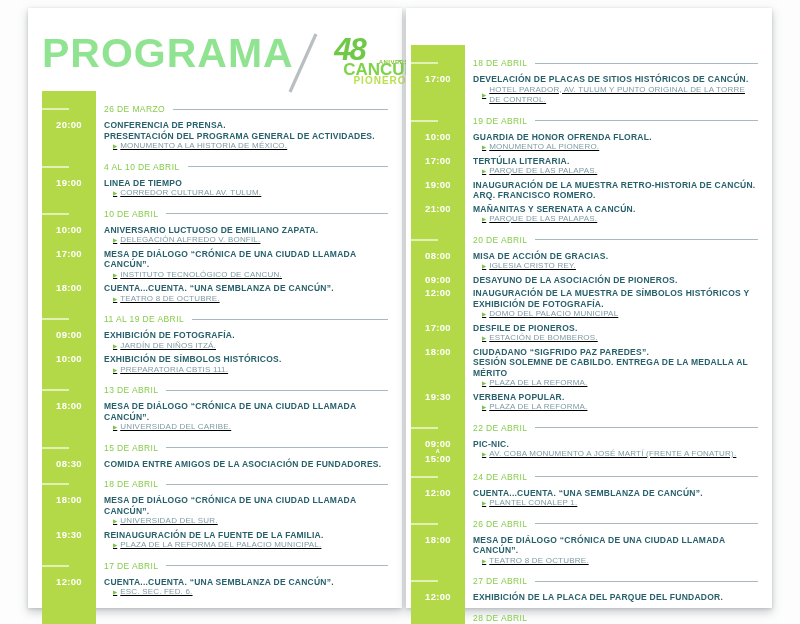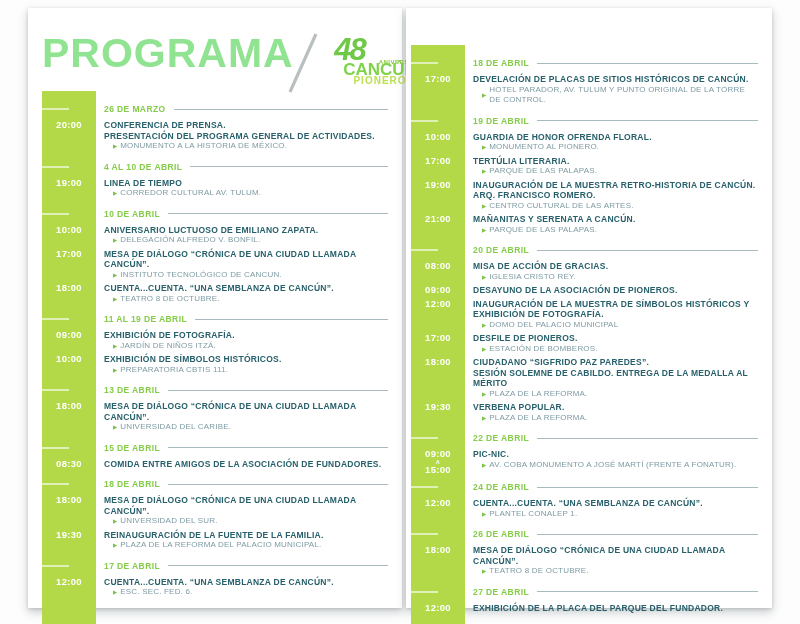--- a/index.html
+++ b/index.html
@@ -73,38 +73,38 @@
   .date-rail{position:relative;}
   .rail-tick{
     position:absolute;left:0;top:11px;width:27px;height:2px;
     background:rgba(255,255,255,.6);
   }
   .date-row{
     display:flex;align-items:center;gap:8px;
     padding-top:6px;padding-bottom:5px;height:23px;
   }
   .date-label{
-    font-size:8.5px;font-weight:bold;color:var(--date-green);
+    font-size:8.5px;font-weight:normal;color:var(--date-green);
     letter-spacing:.4px;white-space:nowrap;
   }
   .date-rule{flex:1;height:1px;background:var(--rule-gray);}
 
   .time-cell{
     text-align:center;color:#ffffff;font-weight:bold;font-size:9.5px;
     letter-spacing:.3px;padding-top:0px;line-height:10.5px;
   }
   .time-conj{font-size:5.5px;line-height:5px;}
   .event-content{padding-bottom:3px;padding-left:8px;}
   .event-title-line{
     font-size:8.5px;font-weight:bold;color:var(--title-teal);
     letter-spacing:.25px;line-height:10.5px;
   }
   .event-location{
     display:flex;align-items:center;gap:3px;
-    padding-left:9px;line-height:10.5px;
+    padding-left:9px;line-height:10.5px;text-decoration:underline;
   }
   .loc-arrow{font-size:5.5px;color:var(--arrow-green);}
   .loc-text{font-size:8px;color:var(--loc-gray);letter-spacing:.2px;}
 </style>
 </head>
 <body>
 
 <div class="canvas">
 
   <div class="page page-left">
@@ -356,24 +356,20 @@
             <span class="loc-arrow">▶</span>
             <span class="loc-text">PARQUE DE LAS PALAPAS.</span>
           </div>
         </div>
         <div class="rail-cell time-cell">
           <div class="time-line">19:00</div>
         </div>
         <div class="content-cell event-content">
           <div class="event-title-line">INAUGURACIÓN DE LA MUESTRA RETRO-HISTORIA DE CANCÚN.</div>
           <div class="event-title-line">ARQ. FRANCISCO ROMERO.</div>
-          <div class="event-location">
-            <span class="loc-arrow">▶</span>
-            <span class="loc-text">CENTRO CULTURAL DE LAS ARTES.</span>
-          </div>
         </div>
         <div class="rail-cell time-cell">
           <div class="time-line">21:00</div>
         </div>
         <div class="content-cell event-content">
           <div class="event-title-line">MAÑANITAS Y SERENATA A CANCÚN.</div>
           <div class="event-location">
             <span class="loc-arrow">▶</span>
             <span class="loc-text">PARQUE DE LAS PALAPAS.</span>
           </div>

